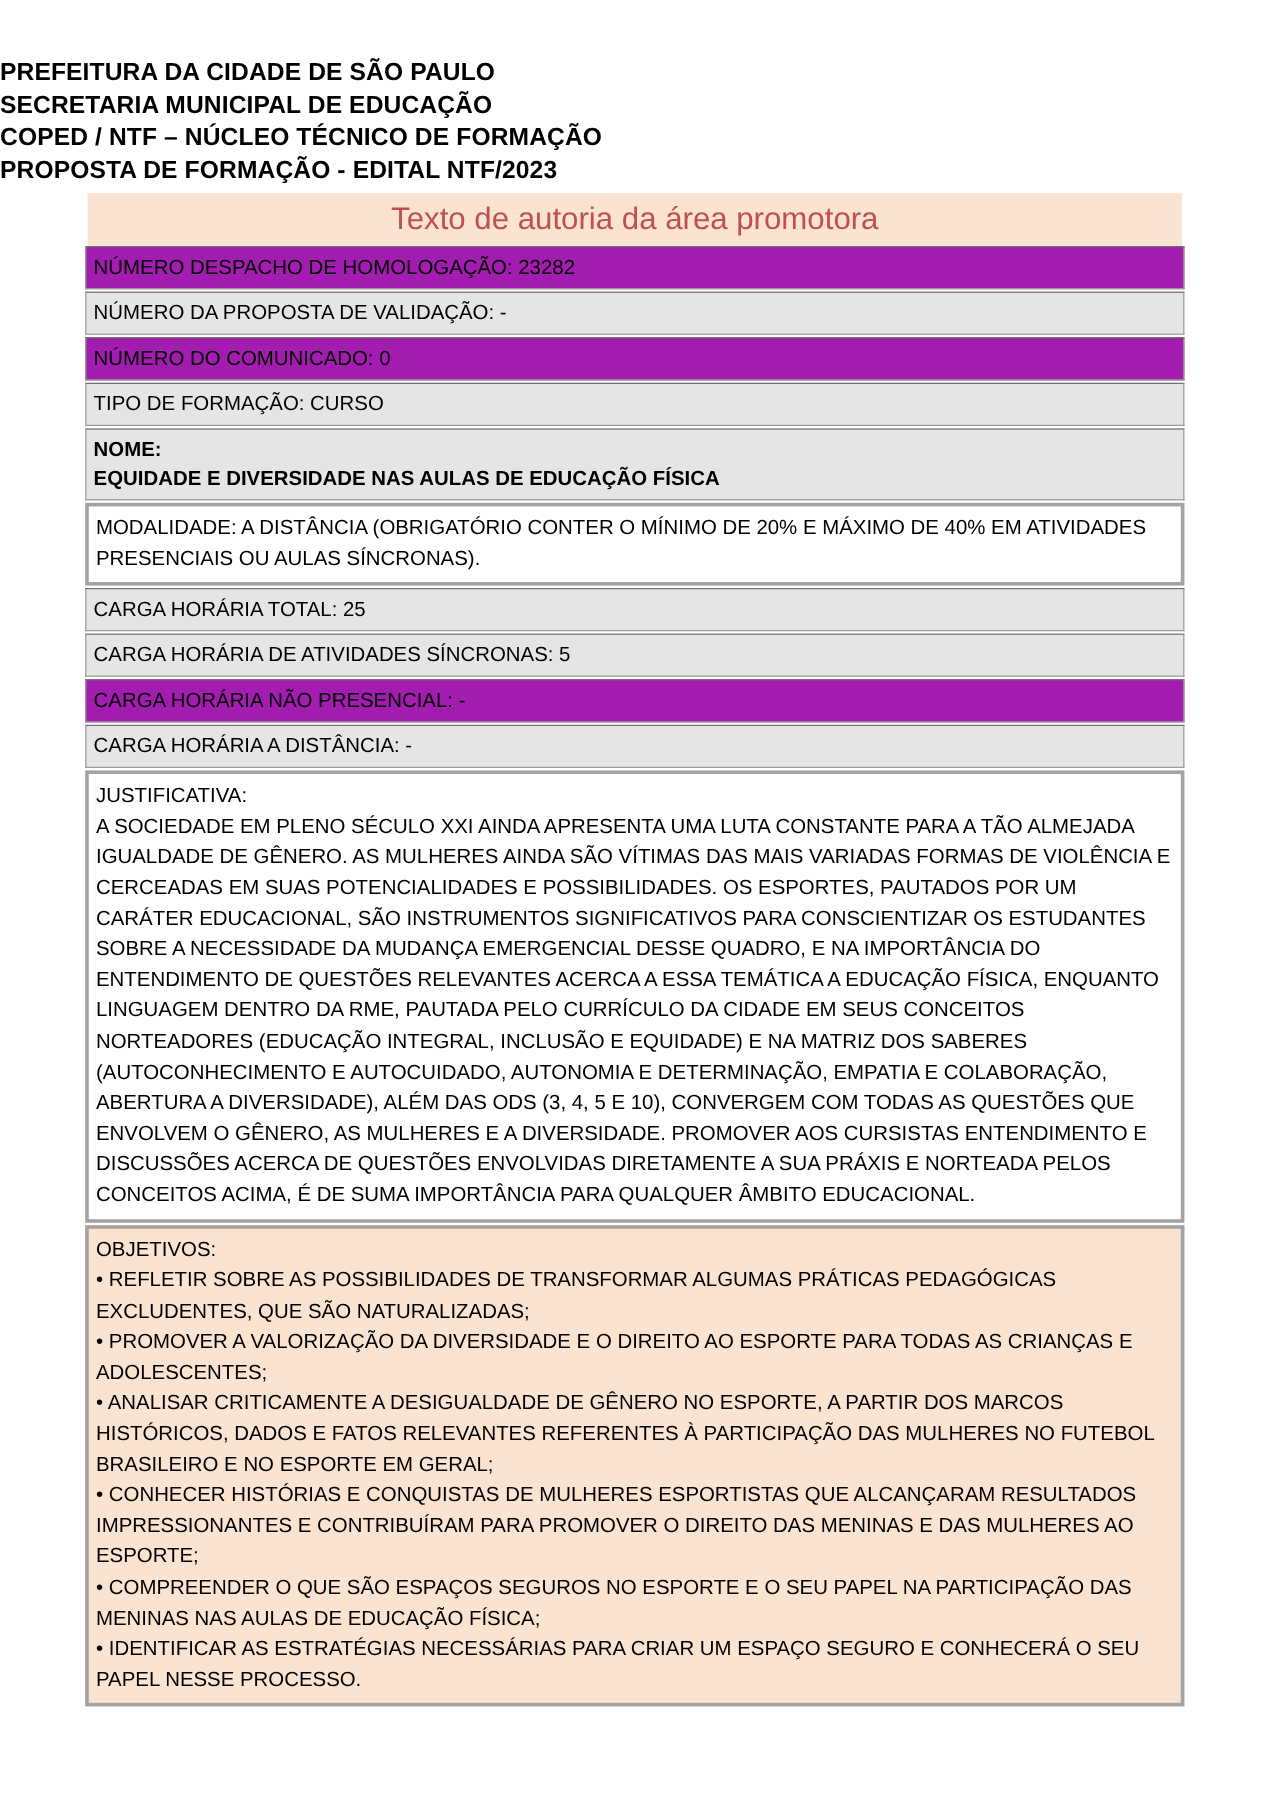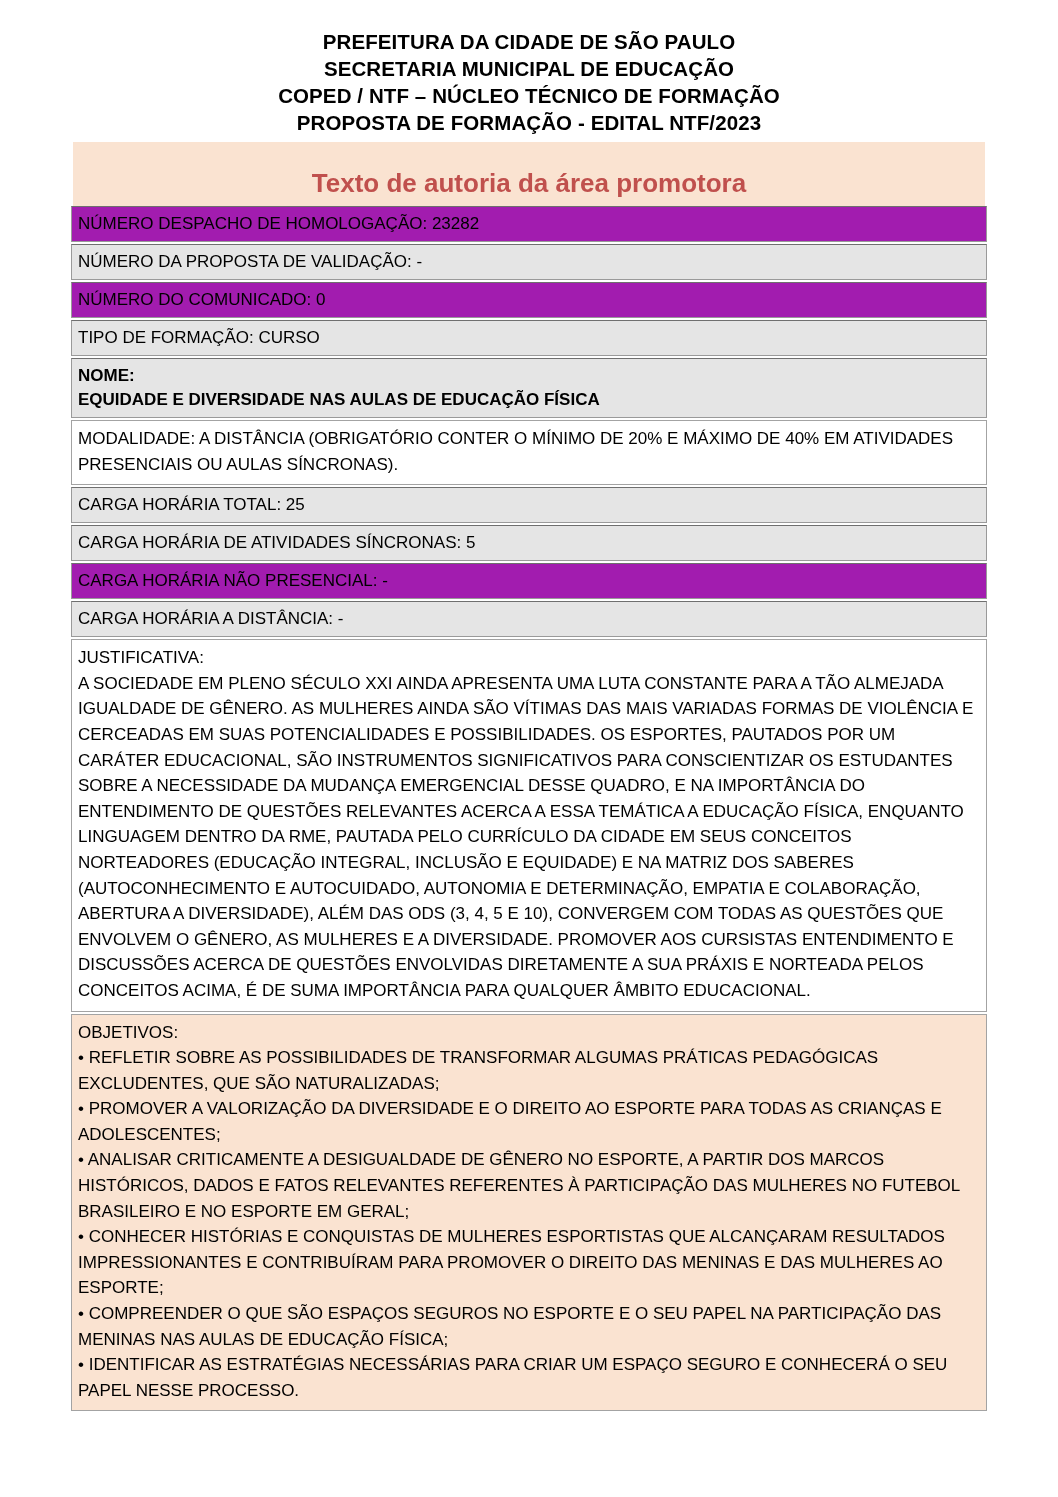--- a/index.html
+++ b/index.html
@@ -20,46 +20,44 @@
     position: relative;
     width: 1058px;
     height: 1497px;
     box-sizing: border-box;
     padding: 0;
     overflow: hidden;
   }
 
   
   .masthead {
-    padding-top: 28px;
-    text-align: center;
+    padding-top: 47px;
   }
   .masthead-line {
     font-size: 20.5px;
     font-weight: bold;
     line-height: 27px;
     letter-spacing: 0.1px;
     white-space: nowrap;
   }
 
   
   .title-band {
     margin: 6px auto 0 auto;
     width: 912px;
     background: #fae3d1;
     text-align: center;
     padding: 6px 0 8px 0;
     box-sizing: border-box;
   }
   .title-band-text {
     font-size: 26px;
-    font-weight: bold;
+    font-weight: normal;
     color: #c0504d;
     line-height: 30px;
-    margin-top: 20px;
   }
 
   
   .form-table {
     width: 916px;
     margin: 0 auto;
     border-collapse: separate;
     border-spacing: 0;
   }
   .form-row {
@@ -78,21 +76,21 @@
   .form-row.bold {
     font-weight: bold;
   }
   .form-row .sub {
     display: block;
   }
 
   
   .block-row {
     box-sizing: border-box;
-    border: 1px solid #a3a3a3;
+    border: 3px solid #a3a3a3;
     padding: 5px 8px 7px 6px;
     font-size: 17px;
     line-height: 25.6px;
     background: #ffffff;
     margin-bottom: 2px;
   }
   .block-row.shaded {
     background: #fae3d1;
   }
   .block-row p {

